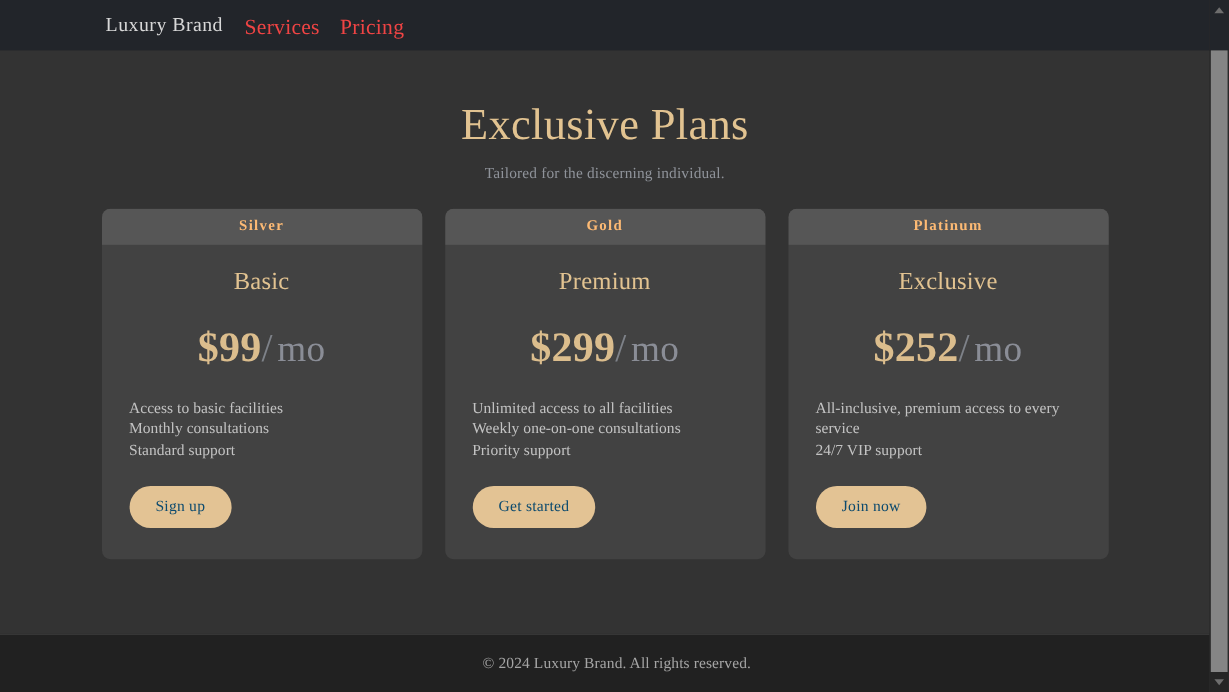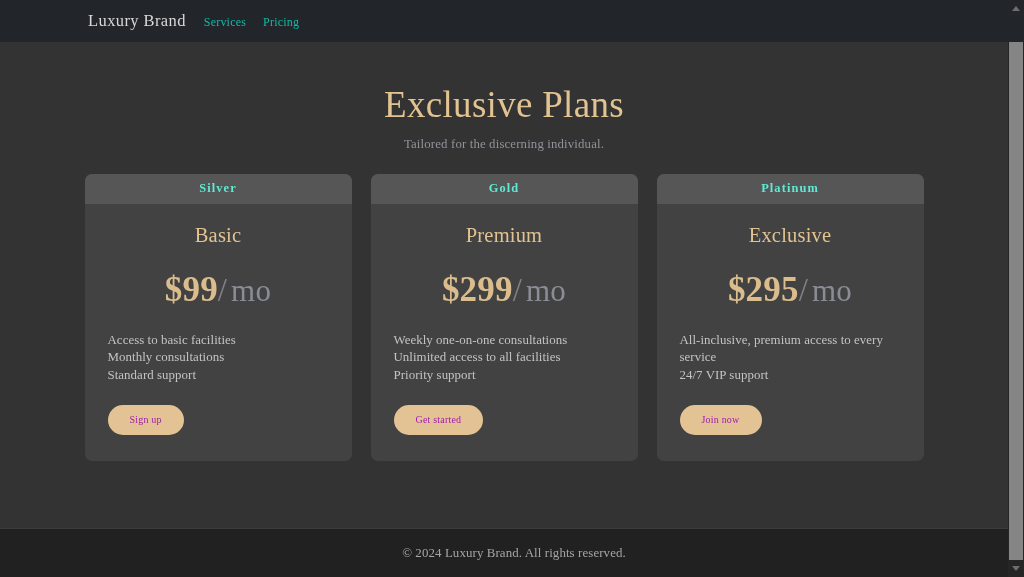--- a/index.html
+++ b/index.html
@@ -50,22 +50,22 @@
 
   .nav-links {
     display: flex;
     align-items: center;
     gap: 17px;
     padding-top: 2px;
   }
 
   .nav-link {
     font-family: "Liberation Serif", serif;
-    font-size: 12px;
-    color: #14b8a6;
+    font-size: 18px;
+    color: #ef4444;
     text-decoration: none;
     letter-spacing: 0.2px;
     text-align: right;
   }
 
   
   .hero {
     text-align: center;
     padding-top: 42px;
   }
@@ -110,21 +110,21 @@
     height: 30px;
     display: flex;
     align-items: center;
     justify-content: center;
   }
 
   .card-tier {
     font-family: "Liberation Serif", serif;
     font-size: 12.4px;
     font-weight: bold;
-    color: #5eead4;
+    color: #fdba74;
     letter-spacing: 1.1px;
   }
 
   .card-body {
     padding: 20px 23px 26px 23px;
   }
 
   .plan-name {
     font-family: "Liberation Serif", serif;
     font-size: 20.5px;
@@ -171,25 +171,25 @@
     color: #c3c3c3;
     line-height: 17.6px;
     letter-spacing: 0.05px;
   }
 
   .cta-wrap { margin-top: 21px; }
 
   .cta {
     display: inline-block;
     background: #e3c394;
-    color: #a21caf;
+    color: #0c4a6e;
     border: none;
     border-radius: 22px;
     font-family: "Liberation Serif", serif;
-    font-size: 10px;
+    font-size: 13px;
     padding: 9px 22px 10px 22px;
     cursor: pointer;
     letter-spacing: 0.2px;
   }
 
   
   .footer {
     position: absolute;
     left: 0;
     bottom: 0;
@@ -300,38 +300,38 @@
       <div class="card">
         <div class="card-head">
           <span class="card-tier">Gold</span>
         </div>
         <div class="card-body">
           <div class="plan-name">Premium</div>
           <div class="price-row">
             <span class="price-amount">$299</span><span class="price-slash">/</span> <span class="price-period">mo</span>
           </div>
           <ul class="features">
+            <li class="feature">Unlimited access to all facilities</li>
             <li class="feature">Weekly one-on-one consultations</li>
-            <li class="feature">Unlimited access to all facilities</li>
             <li class="feature">Priority support</li>
           </ul>
           <div class="cta-wrap">
             <button class="cta">Get started</button>
           </div>
         </div>
       </div>
 
       <div class="card">
         <div class="card-head">
           <span class="card-tier">Platinum</span>
         </div>
         <div class="card-body">
           <div class="plan-name">Exclusive</div>
           <div class="price-row">
-            <span class="price-amount">$295</span><span class="price-slash">/</span> <span class="price-period">mo</span>
+            <span class="price-amount">$252</span><span class="price-slash">/</span> <span class="price-period">mo</span>
           </div>
           <ul class="features">
             <li class="feature">All-inclusive, premium access to every service</li>
             <li class="feature">24/7 VIP support</li>
           </ul>
           <div class="cta-wrap">
             <button class="cta">Join now</button>
           </div>
         </div>
       </div>

